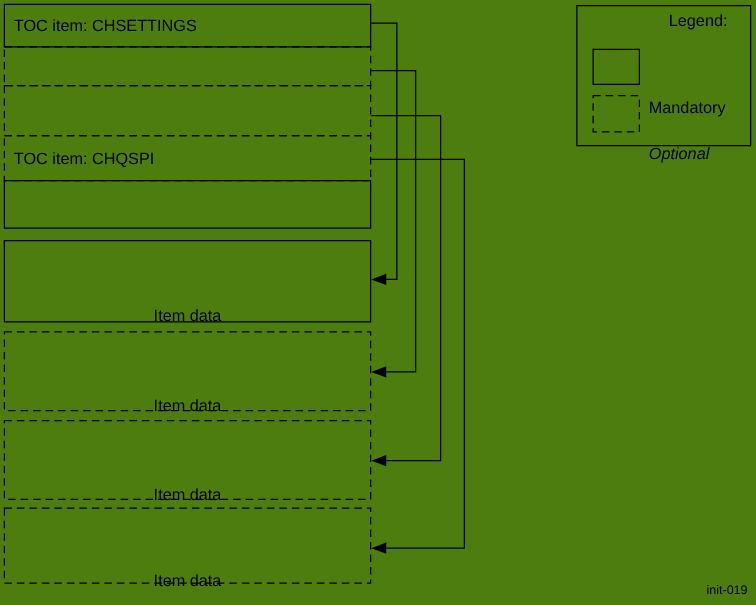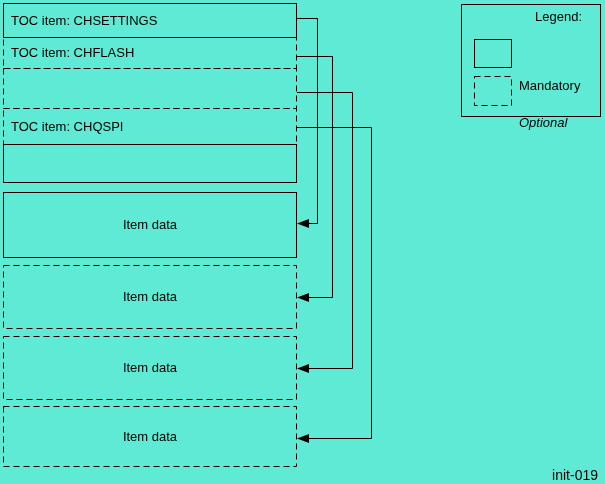--- a/index.html
+++ b/index.html
@@ -1,19 +1,19 @@
 <!DOCTYPE html>
 <html><head>
 <meta charset="utf-8">
 <style>
   html,body{margin:0;padding:0;background:#ffffff;}
   #canvas{
     position:relative;
     width:605px;height:484px;
-    background:#5eead4;
+    background:#4d7c0f;
     font-family:"Liberation Sans",sans-serif;
     color:#000;
     overflow:hidden;
   }
   #lines{position:absolute;left:0;top:0;}
   .solid-shape{fill:none;stroke:#000;stroke-width:1;}
   .dashed-shape{fill:none;stroke:#000;stroke-width:1;stroke-dasharray:6 4;}
   .conn{fill:none;stroke:#000;stroke-width:1;}
   .arrowhead{fill:#000;stroke:none;}
   .lbl{
@@ -23,34 +23,34 @@
     color:#000;
     white-space:nowrap;
   }
   .toc-lbl{
     left:4px;width:285px;
     padding-left:7px;
     display:flex;align-items:center;
   }
   .item-lbl{
     left:4px;width:292px;
-    display:flex;align-items:center;justify-content:center;
+    display:flex;align-items:center;justify-content:center;margin-top:28px;
   }
   .legend-title{
     left:478px;width:161px;top:10px;
     display:flex;justify-content:center;
   }
   .legend-entry-lbl{
     left:519px;
     display:flex;align-items:center;margin-top:32px;
   }
   .figure-id{
     position:absolute;
     top:468px;right:7px;
-    font-size:14px;line-height:1;color:#000;
+    font-size:10px;line-height:1;color:#000;
   }
 </style>
 </head>
 <body>
 
 <div id="canvas">
 
   <svg id="lines" width="605" height="484" viewBox="0 0 605 484">
 
     <rect class="dashed-shape" x="3.5" y="37.5" width="293" height="31"></rect>
@@ -75,21 +75,20 @@
 
     <polyline class="conn" points="297,127.5 371.5,127.5 371.5,438.5 309,438.5"></polyline>
     <polygon class="arrowhead" points="297,438.5 309,434 309,443"></polygon>
 
     <rect class="solid-shape" x="461.5" y="4.5" width="139" height="112"></rect>
     <rect class="solid-shape" x="474.5" y="39.5" width="37" height="28"></rect>
     <rect class="dashed-shape" x="474.5" y="76.5" width="37" height="29"></rect>
   </svg>
 
   <div class="lbl toc-lbl" style="top:3px;height:34px;">TOC item: CHSETTINGS</div>
-  <div class="lbl toc-lbl" style="top:37px;height:31px;">TOC item: CHFLASH</div>
   <div class="lbl toc-lbl" style="top:108px;height:36px;text-align:right;">TOC item: CHQSPI</div>
 
   <div class="lbl item-lbl" style="top:192px;height:65px;">Item data</div>
   <div class="lbl item-lbl" style="top:265px;height:63px;">Item data</div>
   <div class="lbl item-lbl" style="top:336px;height:63px;">Item data</div>
   <div class="lbl item-lbl" style="top:406px;height:60px;">Item data</div>
 
   <div class="lbl legend-title">Legend:</div>
   <div class="lbl legend-entry-lbl" style="top:39px;height:28px;">Mandatory</div>
   <div class="lbl legend-entry-lbl" style="top:76px;height:29px;font-style:italic;">Optional</div>

